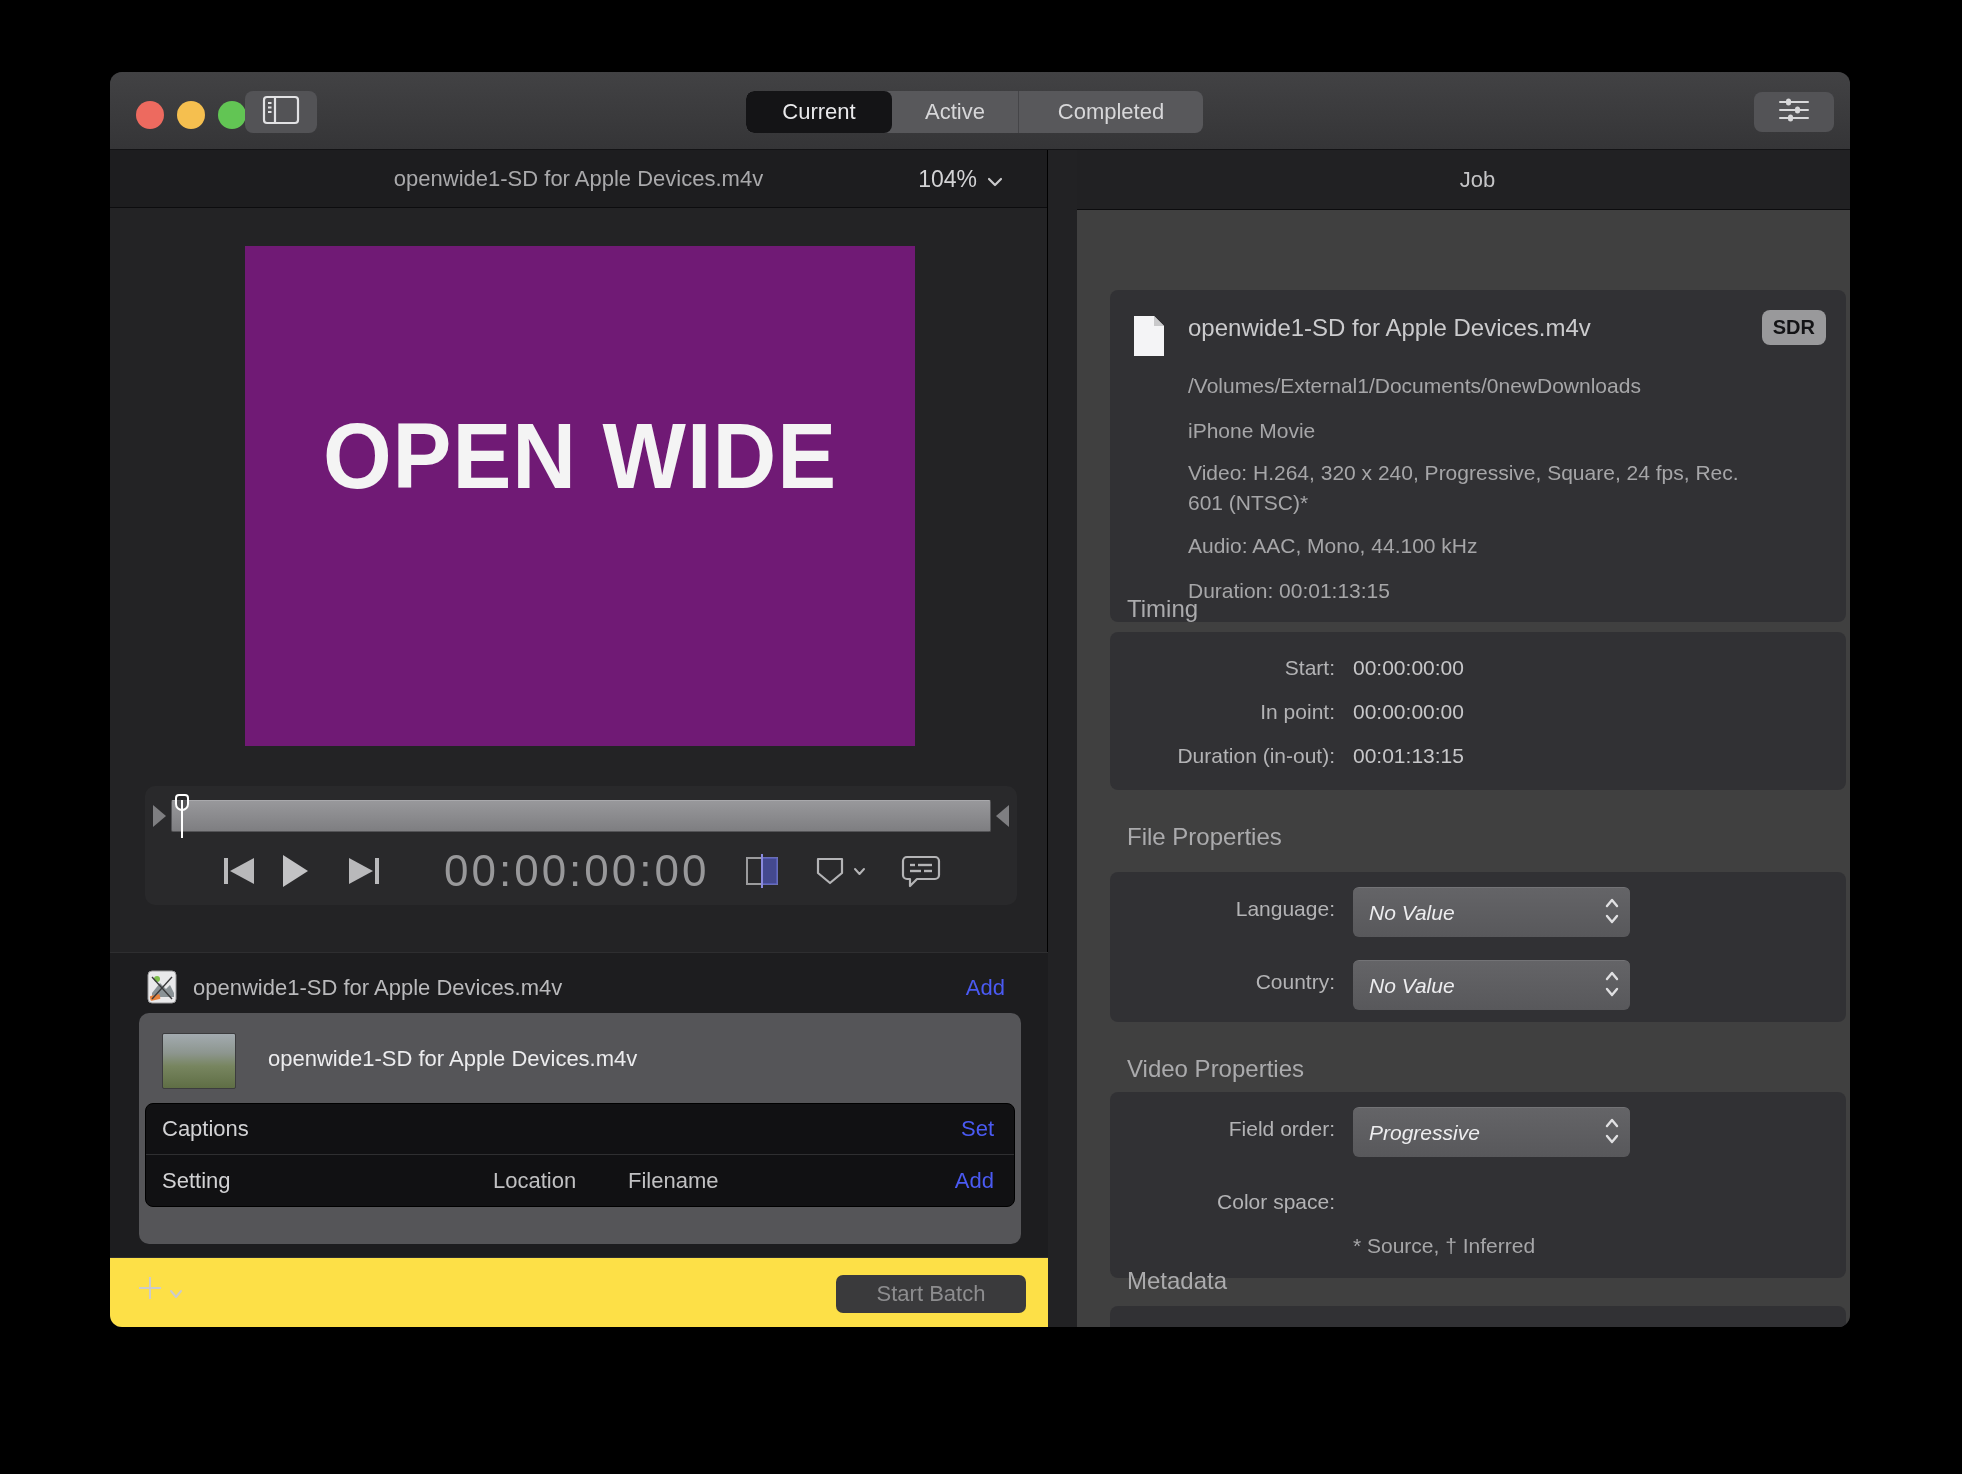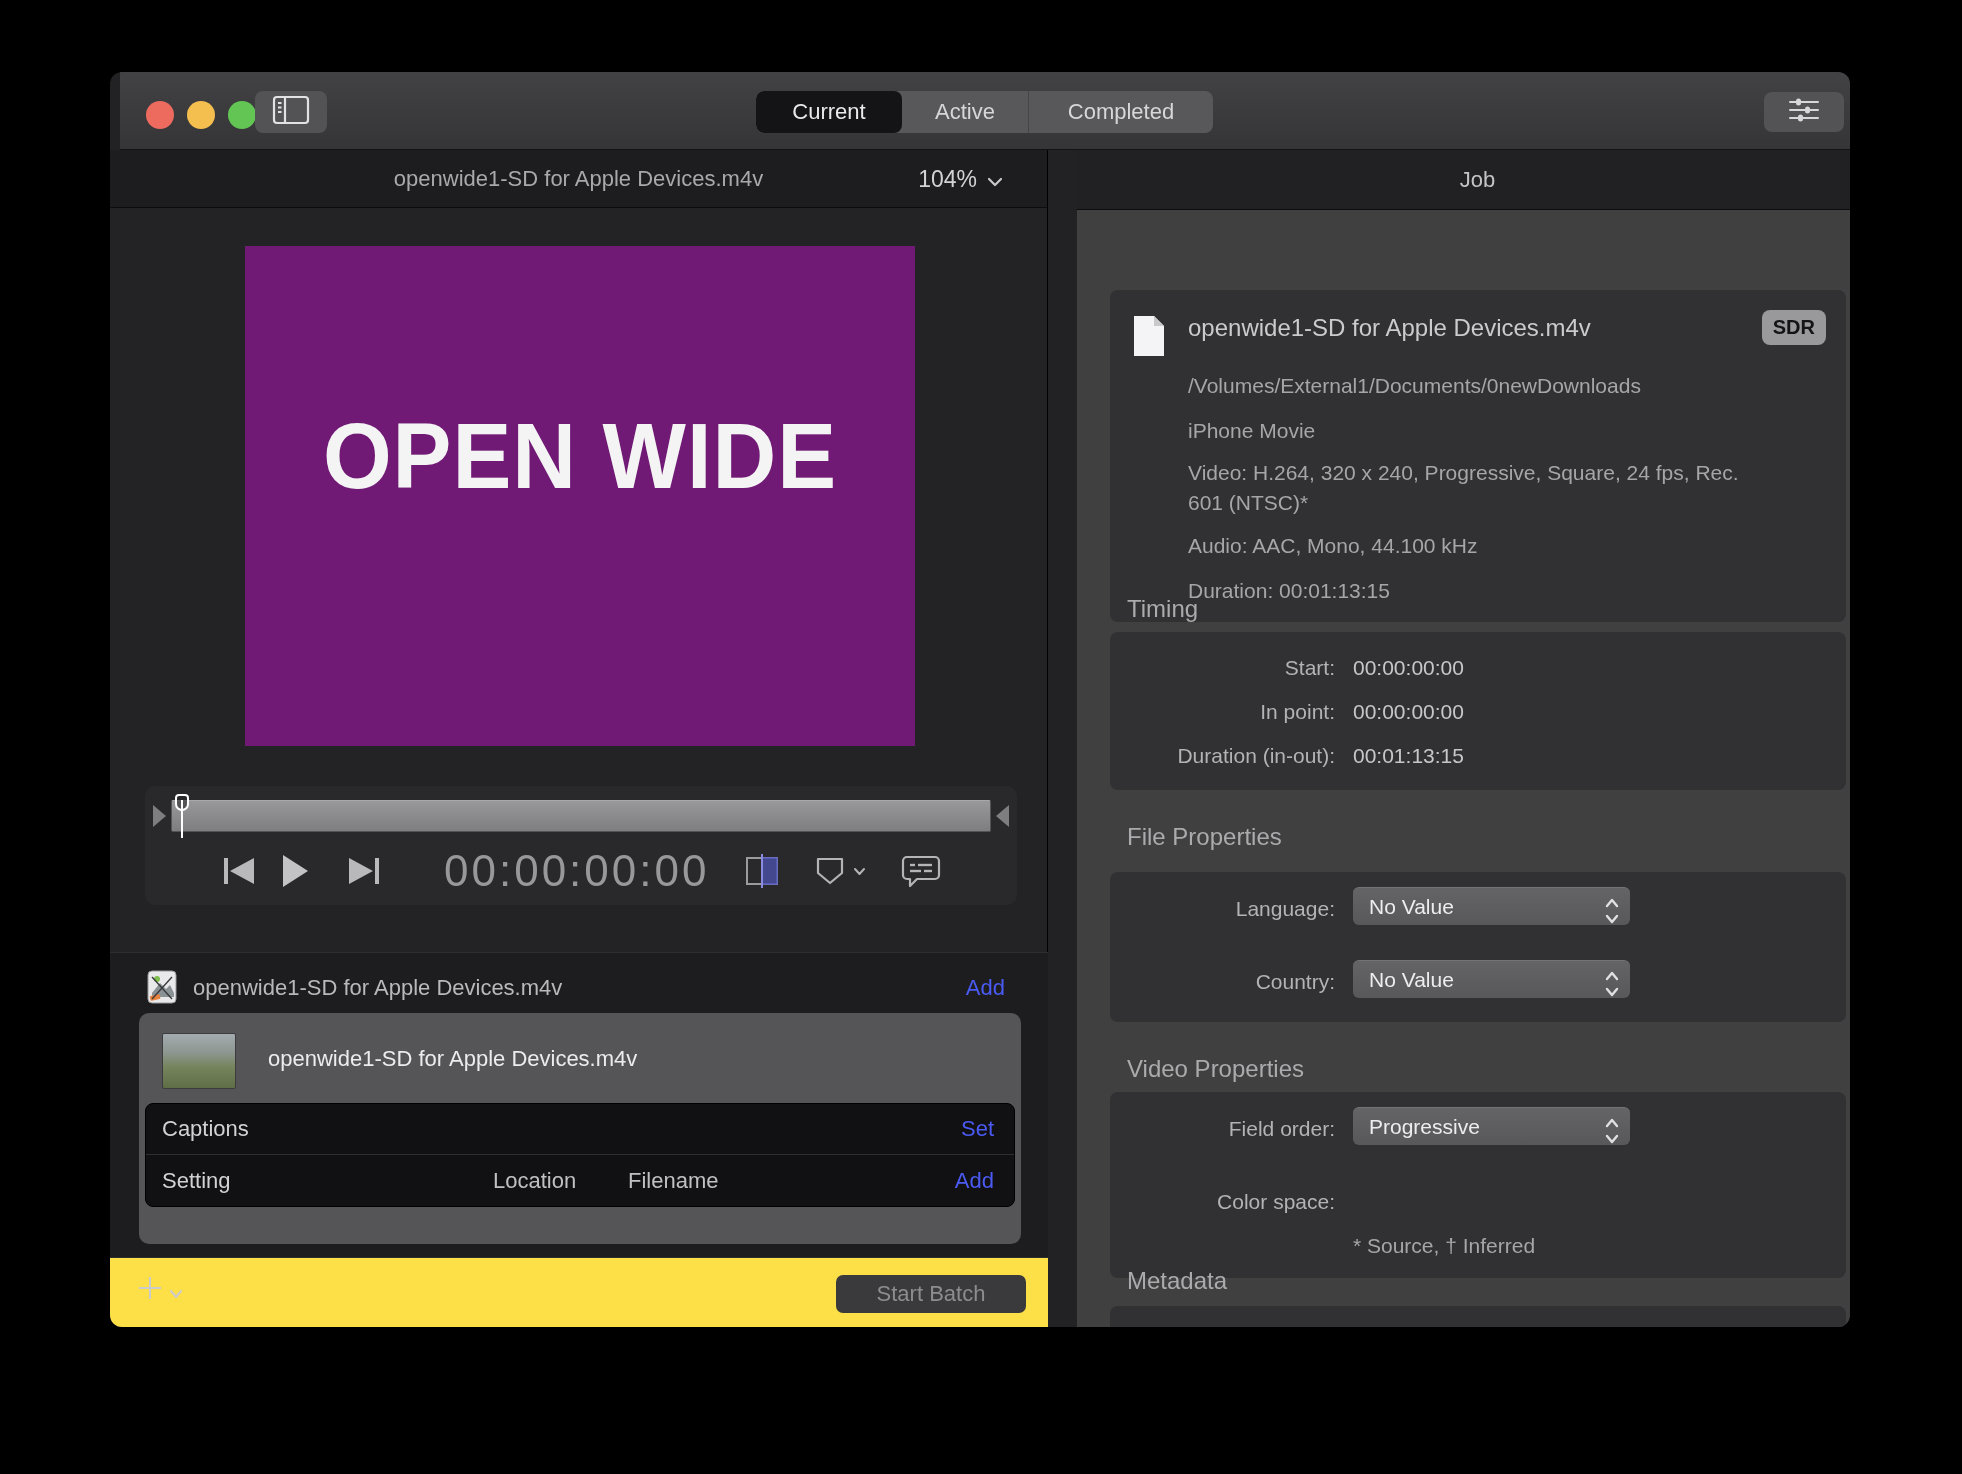--- a/index.html
+++ b/index.html
@@ -1,20 +1,20 @@
 <!DOCTYPE html>
 <html><head>
 <meta charset="utf-8">
 <style>
   * { margin:0; padding:0; box-sizing:border-box; }
   html,body { width:1962px; height:1474px; background:#000; font-family:"Liberation Sans", sans-serif; overflow:hidden; }
   .window { position:absolute; left:110px; top:72px; width:1740px; height:1255px; background:#222224; border-radius:12px; overflow:hidden; }
 
   
-  .toolbar { position:absolute; left:10px; top:0; width:100%; height:78px; background:linear-gradient(#424244,#353537); border-bottom:1px solid #131315;padding-left:28px; }
+  .toolbar { position:absolute; left:0; top:0; width:100%; height:78px; background:linear-gradient(#424244,#353537); border-bottom:1px solid #131315;padding-left:28px; }
   .traffic { position:absolute; top:29px; left:26px; display:flex; gap:13px; }
   .light { width:28px; height:28px; border-radius:50%; }
   .toolbtn { position:absolute; top:19px; height:42px; background:#535356; border-radius:8px; display:flex; align-items:center; justify-content:center; }
   .sidebar-btn { left:135px; width:72px; }
   .settings-btn { left:1644px; width:80px; height:40px; top:20px; }
   .segmented { position:absolute; left:636px; top:19px; height:42px; display:flex; background:#58585b; border-radius:8px; overflow:hidden; }
   .segment { display:flex; align-items:center; justify-content:center; font-size:22px; color:#d7d7d9; }
   .segment.sel { background:#141416; color:#e9e9eb; border-radius:8px; }
   .segment.divider { border-left:1px solid #454548; }
 
@@ -69,21 +69,21 @@
   .inspector { position:absolute; left:0; top:60px; width:801px; height:1117px; overflow:hidden; }
   .card { position:absolute; left:33px; width:736px; background:#313134; border-radius:8px; }
   .file-card { top:80px; height:332px; }
   .file-title { position:absolute; left:78px; top:24px; font-size:24px; color:#cbcbcd; white-space:nowrap; }
   .badge { position:absolute; right:20px; top:20px; background:#99999b; color:#141416; font-weight:bold; font-size:20px; padding:6px 11px; border-radius:8px; }
   .info-line { position:absolute; left:78px; font-size:21px; color:#a6a6a8; line-height:30px; }
   .sec-header { position:absolute; left:50px; font-size:24px; color:#ababad; }
   .prop-row { position:absolute; left:0; width:100%; height:46px; }
   .prop-label { position:absolute; left:0; width:225px; text-align:right; top:10px; font-size:21px; color:#b3b3b5; }
   .prop-value { position:absolute; left:243px; top:10px; font-size:21px; color:#c7c7c9; }
-  .popup { position:absolute; left:243px; top:0; width:277px; height:38px; background:linear-gradient(#646467,#58585b); border-radius:6px; border-top:1px solid #737376; display:flex; align-items:center; }
+  .popup { position:absolute; left:243px; top:0; width:277px; height:50px; background:linear-gradient(#646467,#58585b); border-radius:6px; border-top:1px solid #737376; display:flex; align-items:center;font-style:italic; }
   .popup span { margin-left:16px; font-size:21px; color:#ededef; }
   .popup .chevs { position:absolute; right:10px; top:7px; }
   .footnote { position:absolute; left:243px; font-size:21px; color:#a6a6a8; }
   .meta-card { height:60px; border-radius:8px 8px 0 0; }
 </style>
 </head>
 <body>
 
 <div class="window">
 

